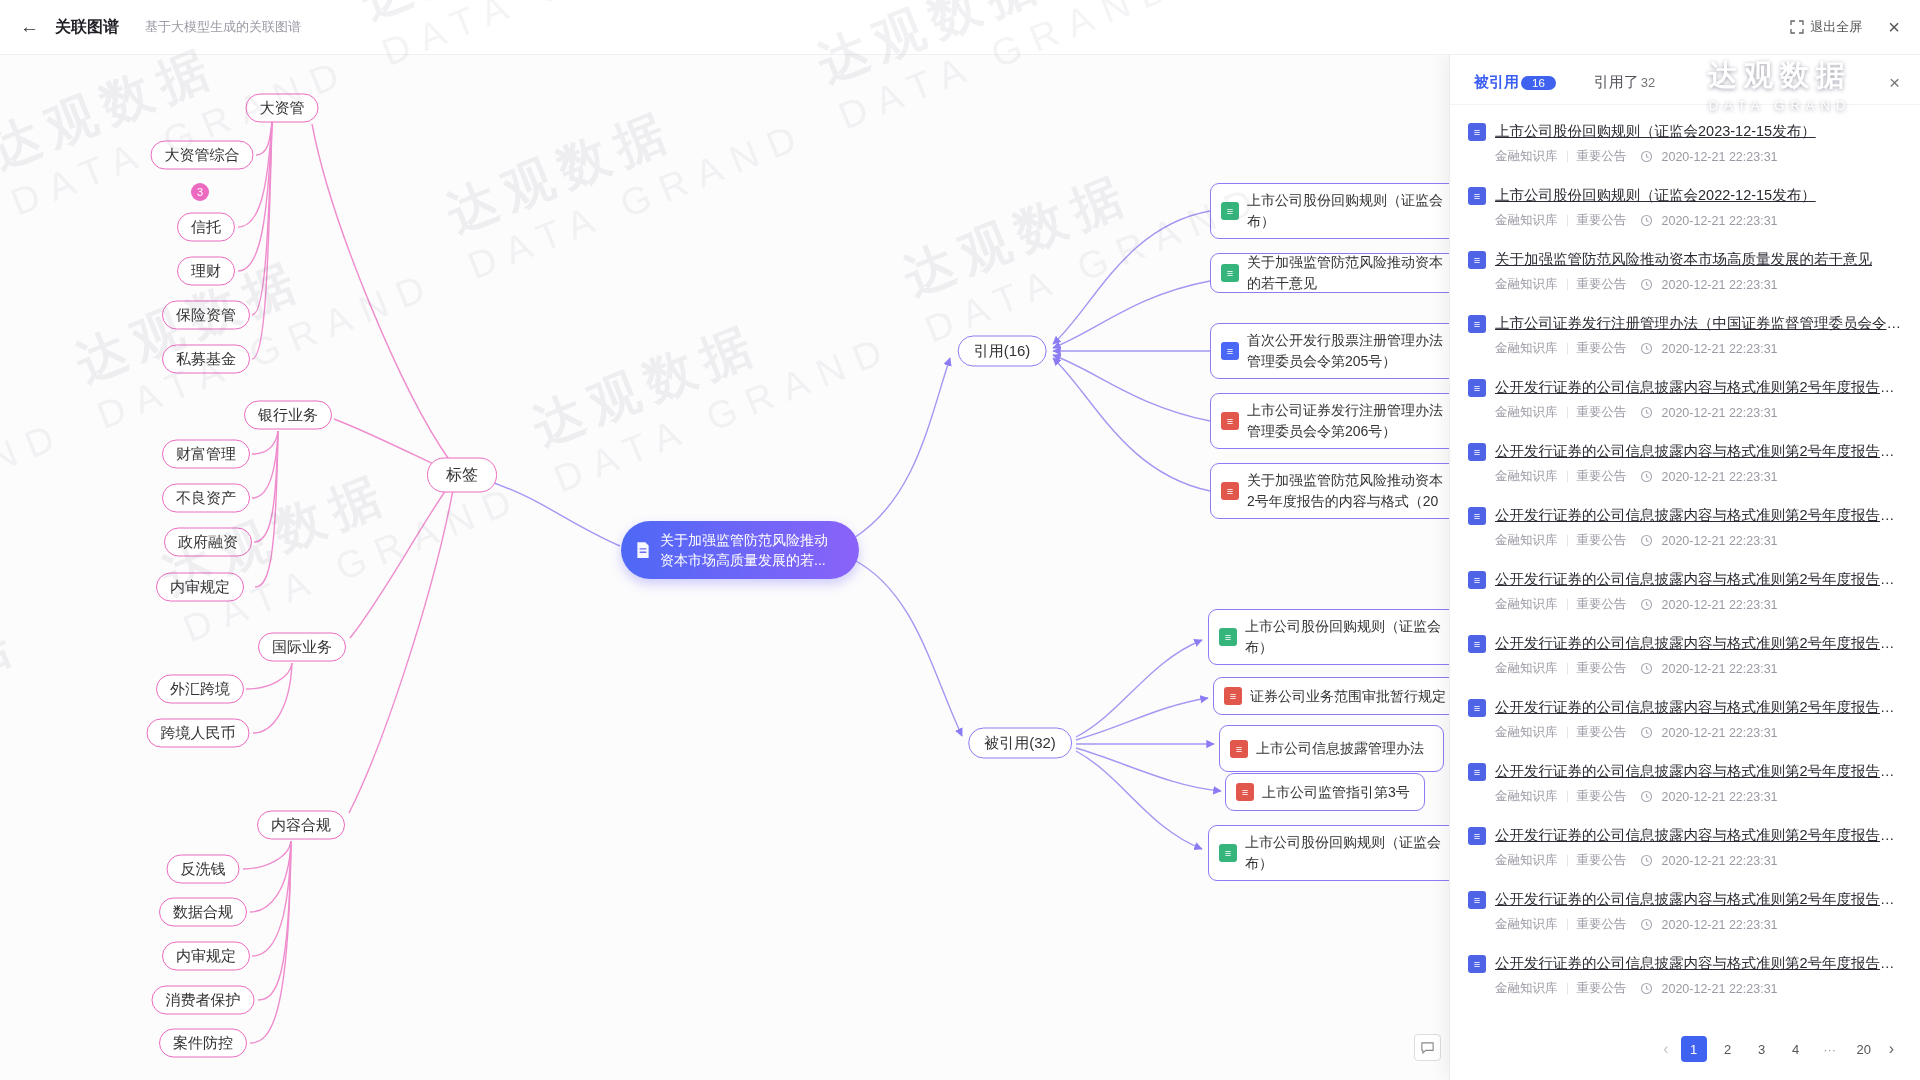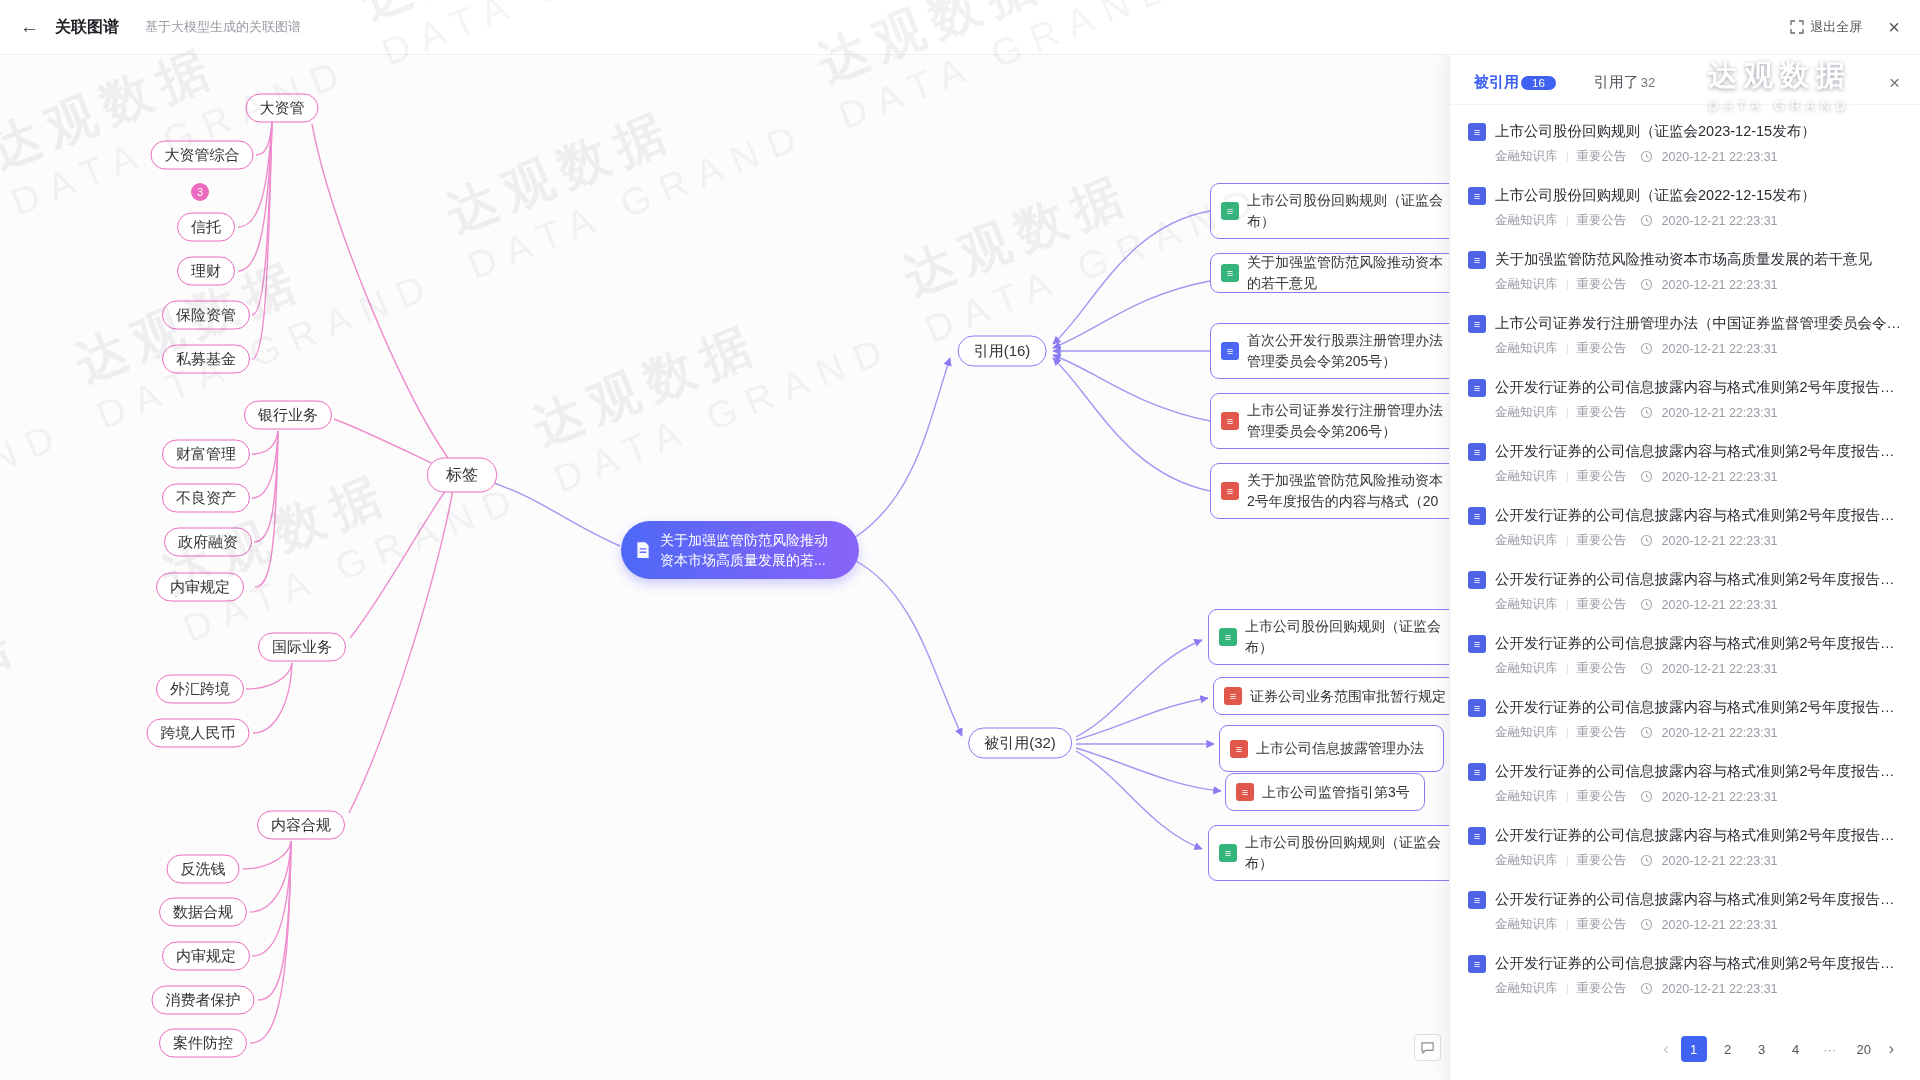--- a/index.html
+++ b/index.html
@@ -83,21 +83,21 @@
   .panel-close { margin-left:auto; font-size:19px; color:#777; cursor:pointer; line-height:1; }
 
   .doc-list { flex:1; overflow:hidden; padding:6px 0 0 0; }
   .doc-row { display:flex; gap:9px; padding:11px 16px 10px 18px; cursor:pointer; }
   .p-ic {
     flex:0 0 auto; width:18px; height:18px; margin-top:1px; border-radius:3px; background:#4f63e6;
     color:#fff; font-size:11px; line-height:18px; text-align:center;
   }
   .p-ic::before { content:"≡"; }
   .doc-main { min-width:0; flex:1; }
-  .doc-title { font-size:14.5px; color:#2b2b33; white-space:nowrap; overflow:hidden; text-overflow:ellipsis; }
+  .doc-title { font-size:14.5px; color:#2b2b33; white-space:nowrap; overflow:hidden; text-overflow:ellipsis;text-decoration:underline; }
   .doc-meta { display:flex; align-items:center; gap:9px; margin-top:7px; font-size:12.5px; color:#9a9aa5; }
   .m-sep { width:1px; height:11px; background:#e3e3e8; }
   .m-clock { display:flex; align-items:center; margin-left:4px; }
 
   .pagination { display:flex; align-items:center; gap:8px; justify-content:flex-end; padding:0 22px 18px 0; }
   .pg-nav { font-size:16px; color:#c4c4cc; cursor:pointer; padding:0 4px; }
   .pg-nav.next { color:#666; }
   .pg-item {
     min-width:26px; height:26px; border-radius:4px; font-size:13px; color:#555;
     display:flex; align-items:center; justify-content:center; cursor:pointer; padding:0 4px;

